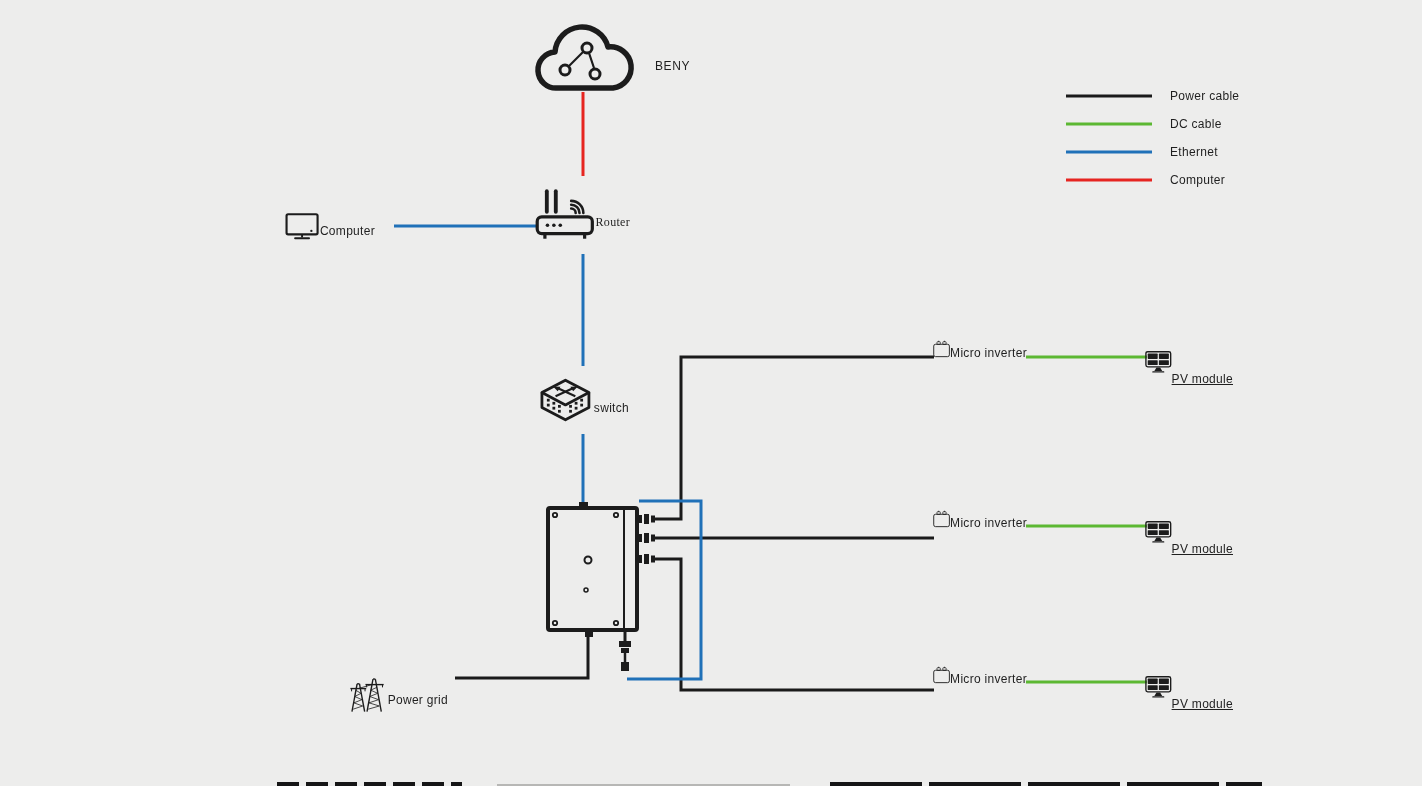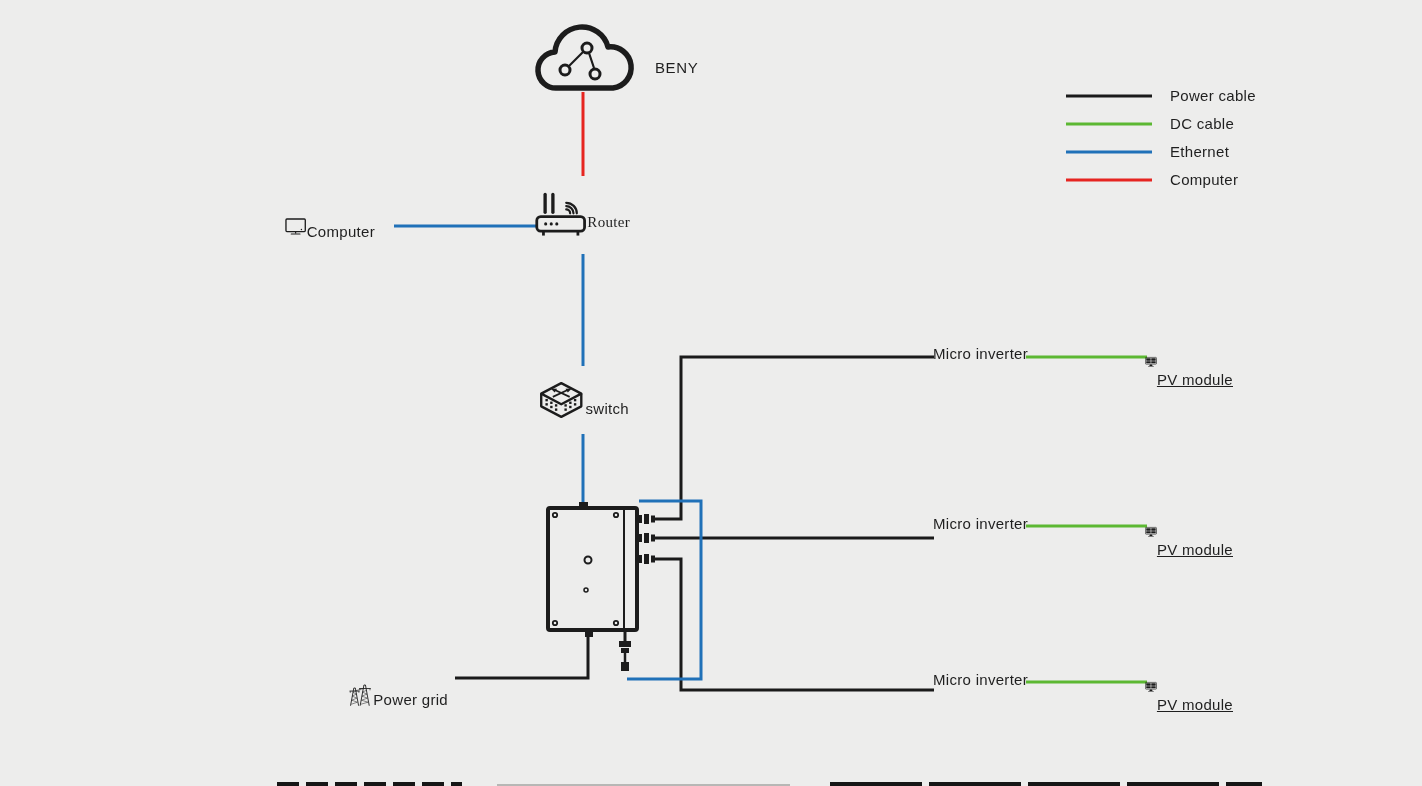--- a/index.html
+++ b/index.html
@@ -9,24 +9,24 @@
     font-family:"Liberation Sans", sans-serif;
     color:#1f1f1f;
     overflow:hidden;
   }
   .stage { position:relative; width:1422px; height:786px; background:#ededec; }
   .wires { position:absolute; left:0; top:0; width:1422px; height:786px; }
   .wires polyline { fill:none; stroke-width:3; }
   .node { position:absolute; display:flex; flex-direction:row; align-items:center; color:#1c1c1c; }
   .node svg { display:block; }
   .label {
-    font-size:15px; font-weight:500; letter-spacing:.3px;
+    font-size:12px; font-weight:500; letter-spacing:.3px;
     color:#1f1f1f; white-space:nowrap; text-align:center;
   }
-  .cloud-label { position:absolute; left:655px; top:59px; font-size:15px; font-weight:500; letter-spacing:.6px; }
+  .cloud-label { position:absolute; left:655px; top:59px; font-size:12px; font-weight:500; letter-spacing:.6px; }
   .legend { position:absolute; left:1066px; top:86px; display:flex; flex-direction:column; gap:9px; }
   .legend-row { display:flex; align-items:center; height:19px; }
   .legend-swatch { width:86px; height:6px; margin-right:18px; display:block; }
   .m-top-8  { margin-top:8px; }
   .m-top-14 { margin-top:14px;font-family:Liberation Serif, serif; }
   .m-top-16 { margin-top:16px; }
   .m-top-18 { margin-top:34px;text-decoration:underline; }
   .m-top-20 { margin-top:8px; }
   .crop-left {
     position:absolute; left:277px; top:782px; width:185px; height:4px;

